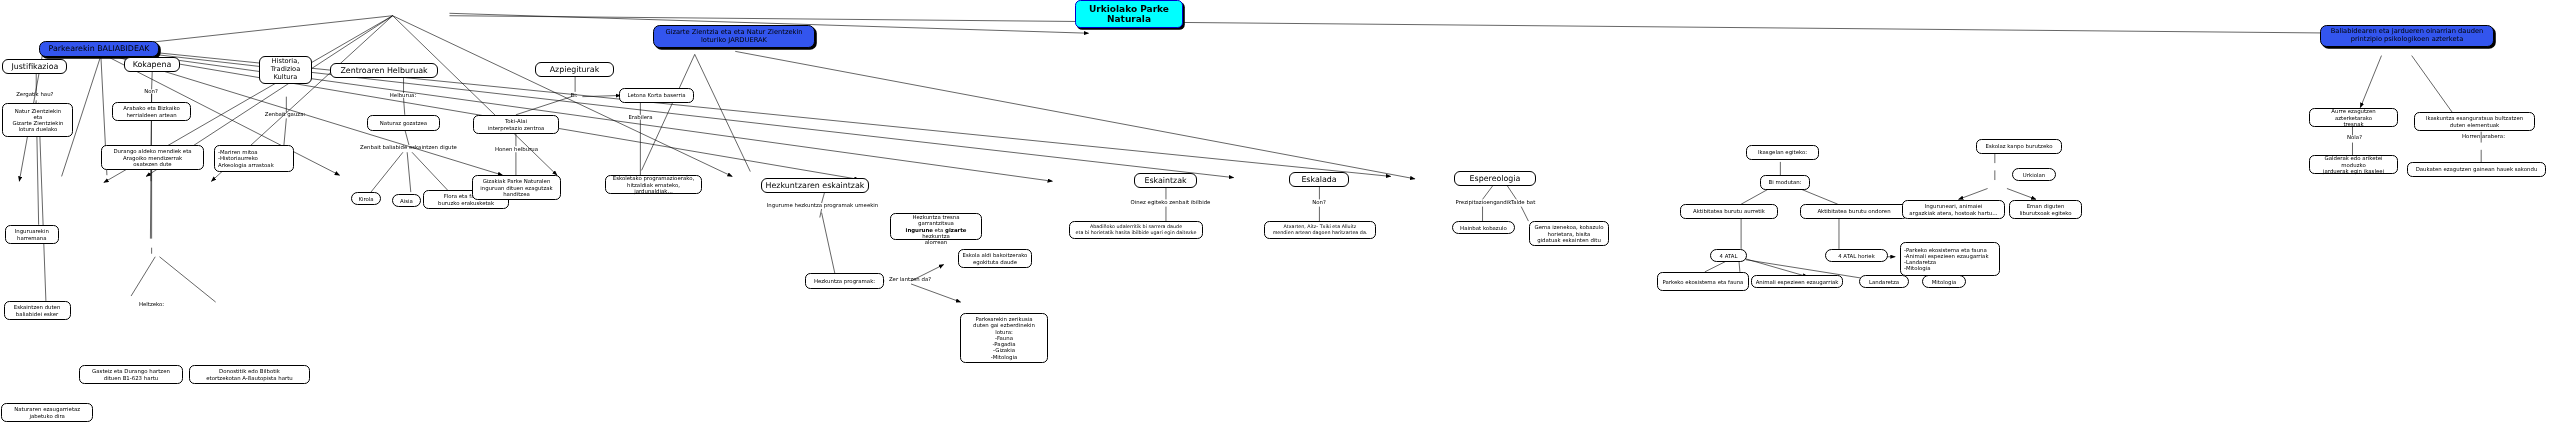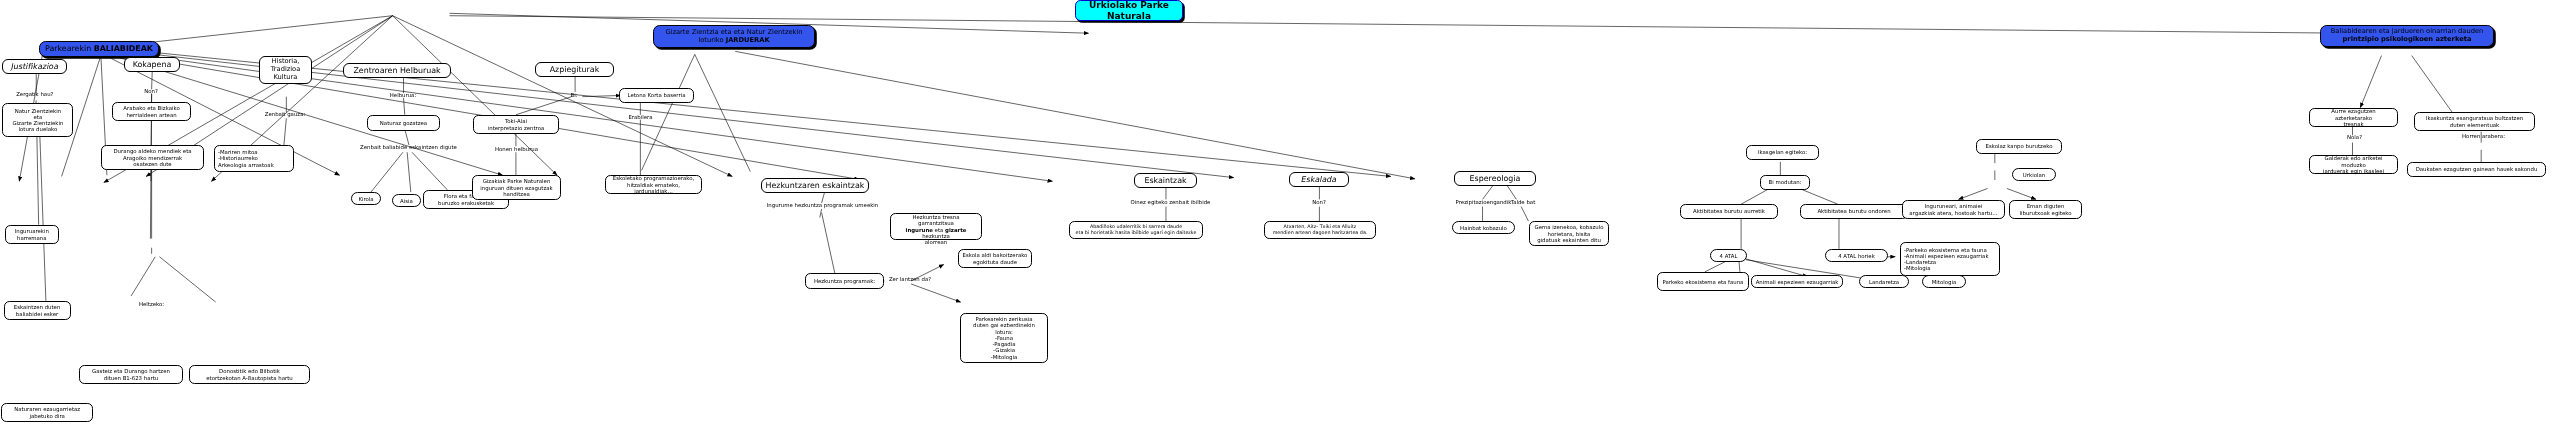--- a/index.html
+++ b/index.html
@@ -11,21 +11,21 @@
   .node{position:absolute;box-sizing:border-box;display:flex;align-items:center;
         justify-content:center;text-align:center;border:0.6px solid #000;border-radius:5.4px;
         background:#fff;color:#000;line-height:1.15;padding:1.2px 3px;white-space:pre-line;}
 
   
   .n-root{background:#00ffff;border:1.8px solid #0000cc;border-radius:5.4px;
           font-weight:bold;font-size:9px;box-shadow:1.8px 1.8px 0 #000;}
   
   .n-blue{background:#3355ee;border:1.8px solid #000;border-radius:6.7px;font-size:7.9px;
           box-shadow:1.8px 1.8px 0 #000;}
-  .n-blue b{font-weight:bold;}
+  .n-blue b{font-weight:normal;}
   
   .n-topic{border:1.8px solid #000;border-radius:6px;font-size:7.9px;background:#fff;}
   
   .n-leaf{font-size:5.4px;}
   .n-leaf-sm{font-size:4.8px;}
   .n-pill{font-size:5.4px;border-radius:8.5px;}
 
   .lbl{position:absolute;font-size:5.4px;color:#000;white-space:pre;text-align:center;
        background:transparent;line-height:1.1;}
 </style>
@@ -134,67 +134,67 @@
 
       <path d="M3940 92 L3905 178" marker-end="url(#ah)"></path>
       <path d="M3990 92 L4060 190"></path>
       <path d="M3892 205 L3892 224"></path>
       <path d="M3892 236 L3892 258"></path>
       <path d="M4105 218 L4105 236"></path>
       <path d="M4105 248 L4105 270"></path>
     </g>
   </svg>
 
-  <div class="node n-root" style="left:1075px;top:0px;width:108px;height:21px;">
+  <div class="node n-root" style="left:1075px;top:0px;width:108px;height:28px;">
     <span>Urkiolako Parke Naturala</span>
   </div>
 
   <div class="node n-blue" style="left:39px;top:41px;width:120px;height:15.7px;">
     <span><span>Parkearekin </span><b>BALIABIDEAK</b></span>
   </div>
 
   <div class="node n-blue" style="left:653px;top:25px;width:162px;height:23px;font-size:6.7px;">
     <span><span>Gizarte Zientzia eta  eta Natur Zientzekin loturiko </span><b>JARDUERAK</b></span>
   </div>
 
   <div class="node n-blue" style="left:2320px;top:25px;width:174px;height:22px;font-size:6.7px;">
     <span><span>Baliabidearen eta jardueren oinarrian dauden </span><b>printzipio psikologikoen azterketa</b></span>
   </div>
 
-  <div class="node n-topic" style="left:2.4px;top:59px;width:65px;height:14.5px;font-style:italic;">
+  <div class="node n-topic" style="left:2.4px;top:59px;width:65px;height:14.5px;">
     <span>Justifikazioa</span>
   </div>
 
   <div class="node n-topic" style="left:124px;top:57px;width:56px;height:14.5px;">
     <span>Kokapena</span>
   </div>
 
   <div class="node n-topic" style="left:259px;top:56px;width:53px;height:28px;font-size:6.7px;">
     <span>Historia,
 Tradizioa
 Kultura</span>
   </div>
 
-  <div class="node n-topic" style="left:343px;top:63px;width:108px;height:14.5px;">
+  <div class="node n-topic" style="left:330px;top:63px;width:108px;height:14.5px;">
     <span>Zentroaren Helburuak</span>
   </div>
 
   <div class="node n-topic" style="left:535px;top:62px;width:79px;height:14.5px;">
     <span>Azpiegiturak</span>
   </div>
 
   <div class="node n-topic" style="left:761px;top:178px;width:108px;height:14.5px;">
     <span>Hezkuntzaren eskaintzak</span>
   </div>
 
   <div class="node n-topic" style="left:1134px;top:173px;width:63px;height:14.5px;">
     <span>Eskaintzak</span>
   </div>
 
-  <div class="node n-topic" style="left:1289px;top:172px;width:60px;height:14.5px;font-style:italic;">
+  <div class="node n-topic" style="left:1289px;top:172px;width:60px;height:14.5px;">
     <span>Eskalada</span>
   </div>
 
   <div class="node n-topic" style="left:1454px;top:171px;width:82px;height:14.5px;">
     <span>Espereologia</span>
   </div>
 
   <div class="lbl" style="left:4.8px;top:92px;width:60px;">Zergatik hau?</div>
   <div class="lbl" style="left:133px;top:89px;width:36px;">Non?</div>
   <div class="lbl" style="left:132px;top:302px;width:39px;">Heltzeko:</div>

